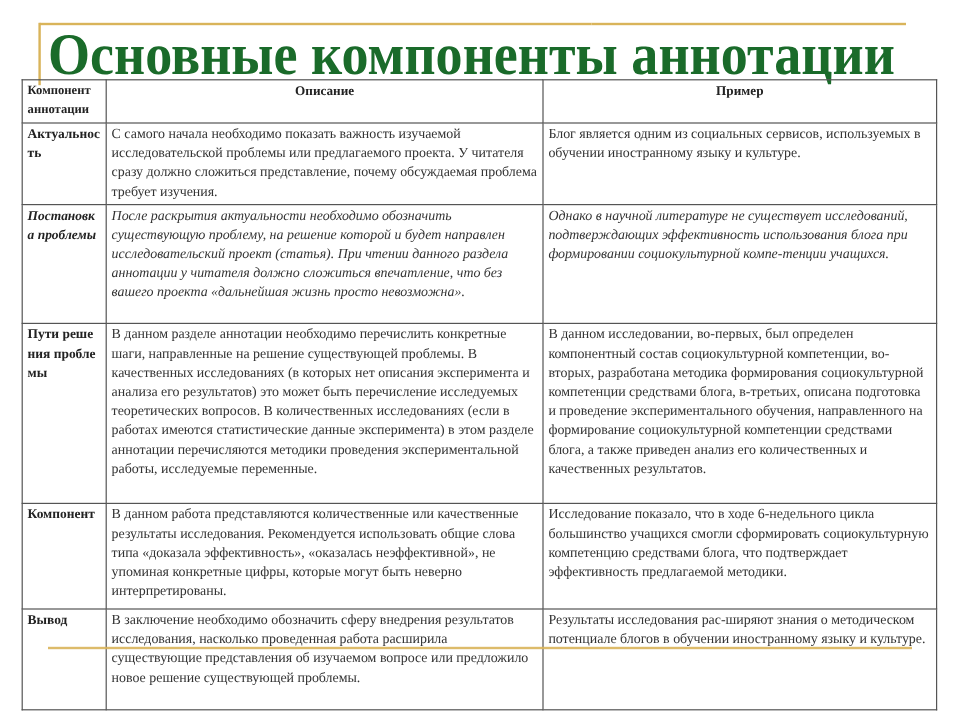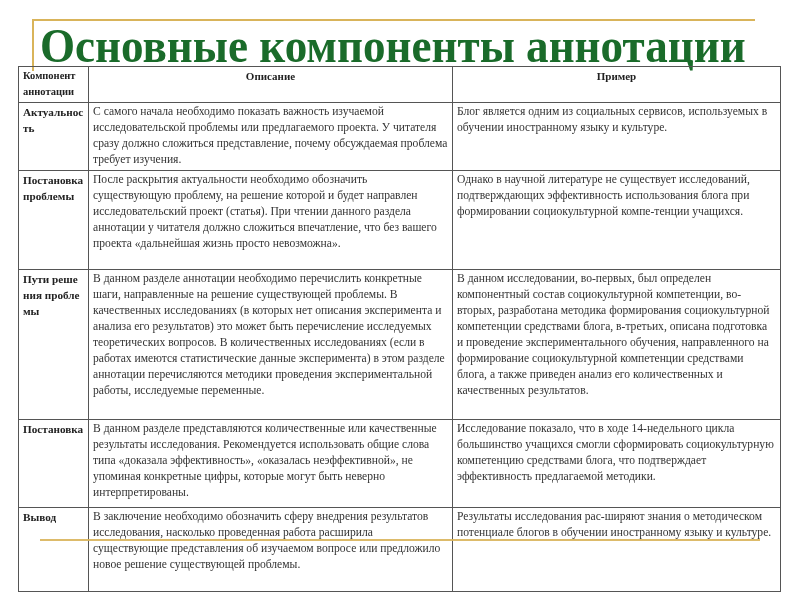--- a/index.html
+++ b/index.html
@@ -96,21 +96,21 @@
       font-weight: bold;
       color: #222222;
       font-size: 11.2px;
       word-break: break-all;
     }
     col.c1 { width: 70px; }
     col.c2 { width: 364px; }
     col.c3 { width: 328px; }
     tr.r-head { height: 34px; }
     tr.r1 { height: 66px; margin-left: 14px; }
-    tr.r2 { height: 99px; }
+    tr.r2 { height: 99px; font-style: italic; }
     tr.r3 { height: 150px; margin-top: 36px; }
     tr.r4 { height: 88px; }
     tr.r5 { height: 84px; margin-left: 22px; }
   </style>
 </head>
 <body>
 
 <div class="gold-line-top"></div>
 <div class="gold-line-top-right"></div>
 <div class="gold-line-vert"></div>
@@ -138,23 +138,23 @@
     <td class="comp">Постановка проблемы</td>
     <td>После раскрытия актуальности необходимо обозначить существующую проблему, на решение которой и будет направлен исследовательский проект (статья). При чтении данного раздела аннотации у читателя должно сложиться впечатление, что без вашего проекта «дальнейшая жизнь просто невозможна».</td>
     <td>Однако в научной литературе не существует исследований, подтверждающих эффективность использования блога при формировании социокультурной компе-тенции учащихся.</td>
   </tr>
   <tr class="r3">
     <td class="comp">Пути решения проблемы</td>
     <td>В данном разделе аннотации необходимо перечислить конкретные шаги, направленные на решение существующей проблемы. В качественных исследованиях (в которых нет описания эксперимента и анализа его результатов) это может быть перечисление исследуемых теоретических вопросов. В количественных исследованиях (если в работах имеются статистические данные эксперимента) в этом разделе аннотации перечисляются методики проведения экспериментальной работы, исследуемые переменные.</td>
     <td>В данном исследовании, во-первых, был определен компонентный состав социокультурной компетенции, во-вторых, разработана методика формирования социокультурной компетенции средствами блога, в-третьих, описана подготовка и проведение экспериментального обучения, направленного на формирование социокультурной компетенции средствами блога, а также приведен анализ его количественных и качественных результатов.</td>
   </tr>
   <tr class="r4">
-    <td class="comp">Постановка</td>
-    <td>В данном разделе представляются количественные или качественные результаты исследования. Рекомендуется использовать общие слова типа «доказала эффективность», «оказалась неэффективной», не упоминая конкретные цифры, которые могут быть неверно интерпретированы.</td>
-    <td>Исследование показало, что в ходе 14-недельного цикла большинство учащихся смогли сформировать социокультурную компетенцию средствами блога, что подтверждает эффективность предлагаемой методики.</td>
+    <td class="comp">Компонент</td>
+    <td>В данном работа представляются количественные или качественные результаты исследования. Рекомендуется использовать общие слова типа «доказала эффективность», «оказалась неэффективной», не упоминая конкретные цифры, которые могут быть неверно интерпретированы.</td>
+    <td>Исследование показало, что в ходе 6-недельного цикла большинство учащихся смогли сформировать социокультурную компетенцию средствами блога, что подтверждает эффективность предлагаемой методики.</td>
   </tr>
   <tr class="r5">
     <td class="comp">Вывод</td>
     <td>В заключение необходимо обозначить сферу внедрения результатов исследования, насколько проведенная работа расширила существующие представления об изучаемом вопросе или предложило новое решение существующей проблемы.</td>
     <td>Результаты исследования рас-ширяют знания о методическом потенциале блогов  в обучении иностранному языку и культуре.</td>
   </tr>
 </tbody>
   </table>
 
 <div class="gold-line-bottom"></div>

